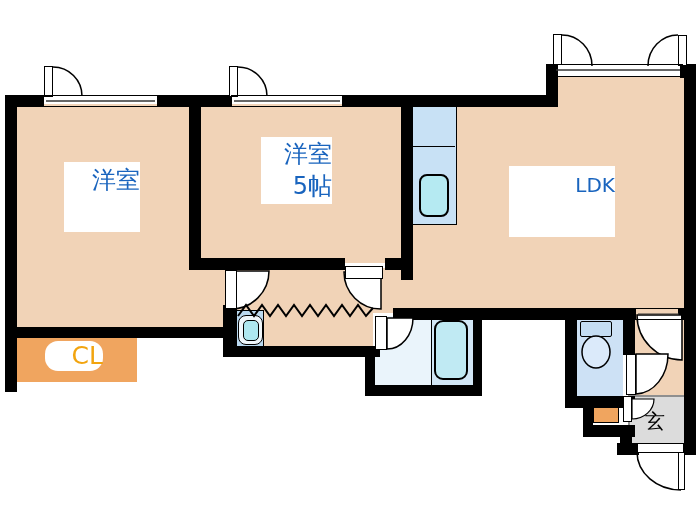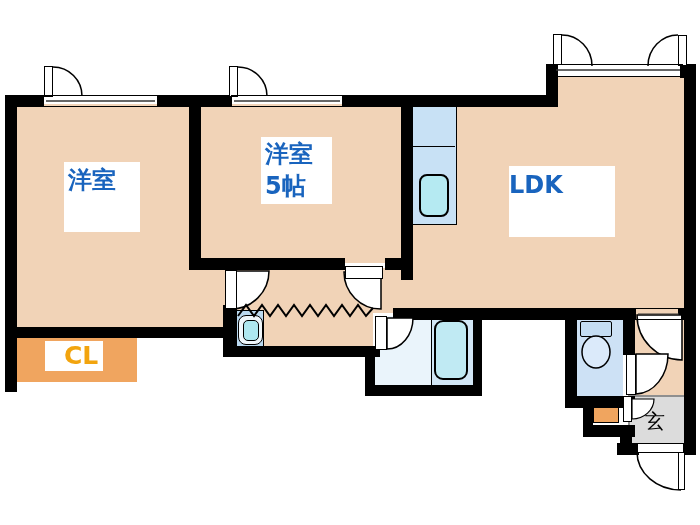--- a/index.html
+++ b/index.html
@@ -4,21 +4,21 @@
 <style>
   html,body{margin:0;padding:0;background:#fff;}
   *{box-sizing:border-box;}
   #scene{position:relative;width:700px;height:525px;background:#ffffff;overflow:hidden;
          font-family:"DejaVu Sans","Liberation Sans",sans-serif;}
   .abs{position:absolute;}
   .floor{background:#f1d3b7;}
   .wall{background:#000;}
   .panel{background:#fff;border:1.5px solid #000;}
   .window{background:#fff;border:1.5px solid #000;}
-  .label{background:#fff;color:#1964be;text-align:left;font-weight:bold;}
+  .label{background:#fff;color:#1964be;text-align:right;}
   .label .ln{display:block;}
   svg{position:absolute;left:0;top:0;}
 </style>
 </head>
 <body>
 
 <div id="scene">
 
   <div class="abs floor" style="left:17px;top:104px;width:172px;height:227px;"></div>
   <div class="abs floor" style="left:189px;top:268px;width:48px;height:63px;"></div>
@@ -121,23 +121,23 @@
   <div class="abs window" style="left:635px;top:308px;width:47px;height:12px;background:transparent;"></div>
   <div class="abs window" style="left:637px;top:443px;width:47px;height:10px;"></div>
 
   <div class="abs label" style="left:64px;top:162px;width:76px;height:70px;font-size:24px;line-height:33px;padding:2px 0 0 4px;">
     <span class="ln">洋室</span>
   </div>
   <div class="abs label" style="left:261px;top:137px;width:71px;height:67px;font-size:24px;line-height:32px;padding:1px 0 0 4px;">
     <span class="ln">洋室</span>
     <span class="ln">5帖</span>
   </div>
-  <div class="abs label" style="left:509px;top:166px;width:106px;height:71px;font-size:24px;line-height:34px;padding:2px 0 0 0;">
+  <div class="abs label" style="left:509px;top:166px;width:106px;height:71px;font-size:20px;line-height:34px;padding:2px 0 0 0;">
     <span class="ln">LDK</span>
   </div>
-  <div class="abs label" style="left:45px;top:341px;width:58px;height:30px;font-size:25px;line-height:29px;color:#f2a40e;padding-left:19px;">
+  <div class="abs label" style="left:45px;top:341px;width:58px;height:30px;font-size:25px;line-height:29px;color:#f2a40e;padding-left:19px;border-radius:13px;">
     <span>CL</span>
   </div>
   <div class="abs" style="left:645px;top:409px;width:24px;height:24px;font-size:20px;line-height:24px;color:#000;">
     <span>玄</span>
   </div>
 
 </div>
 
 </body></html>

